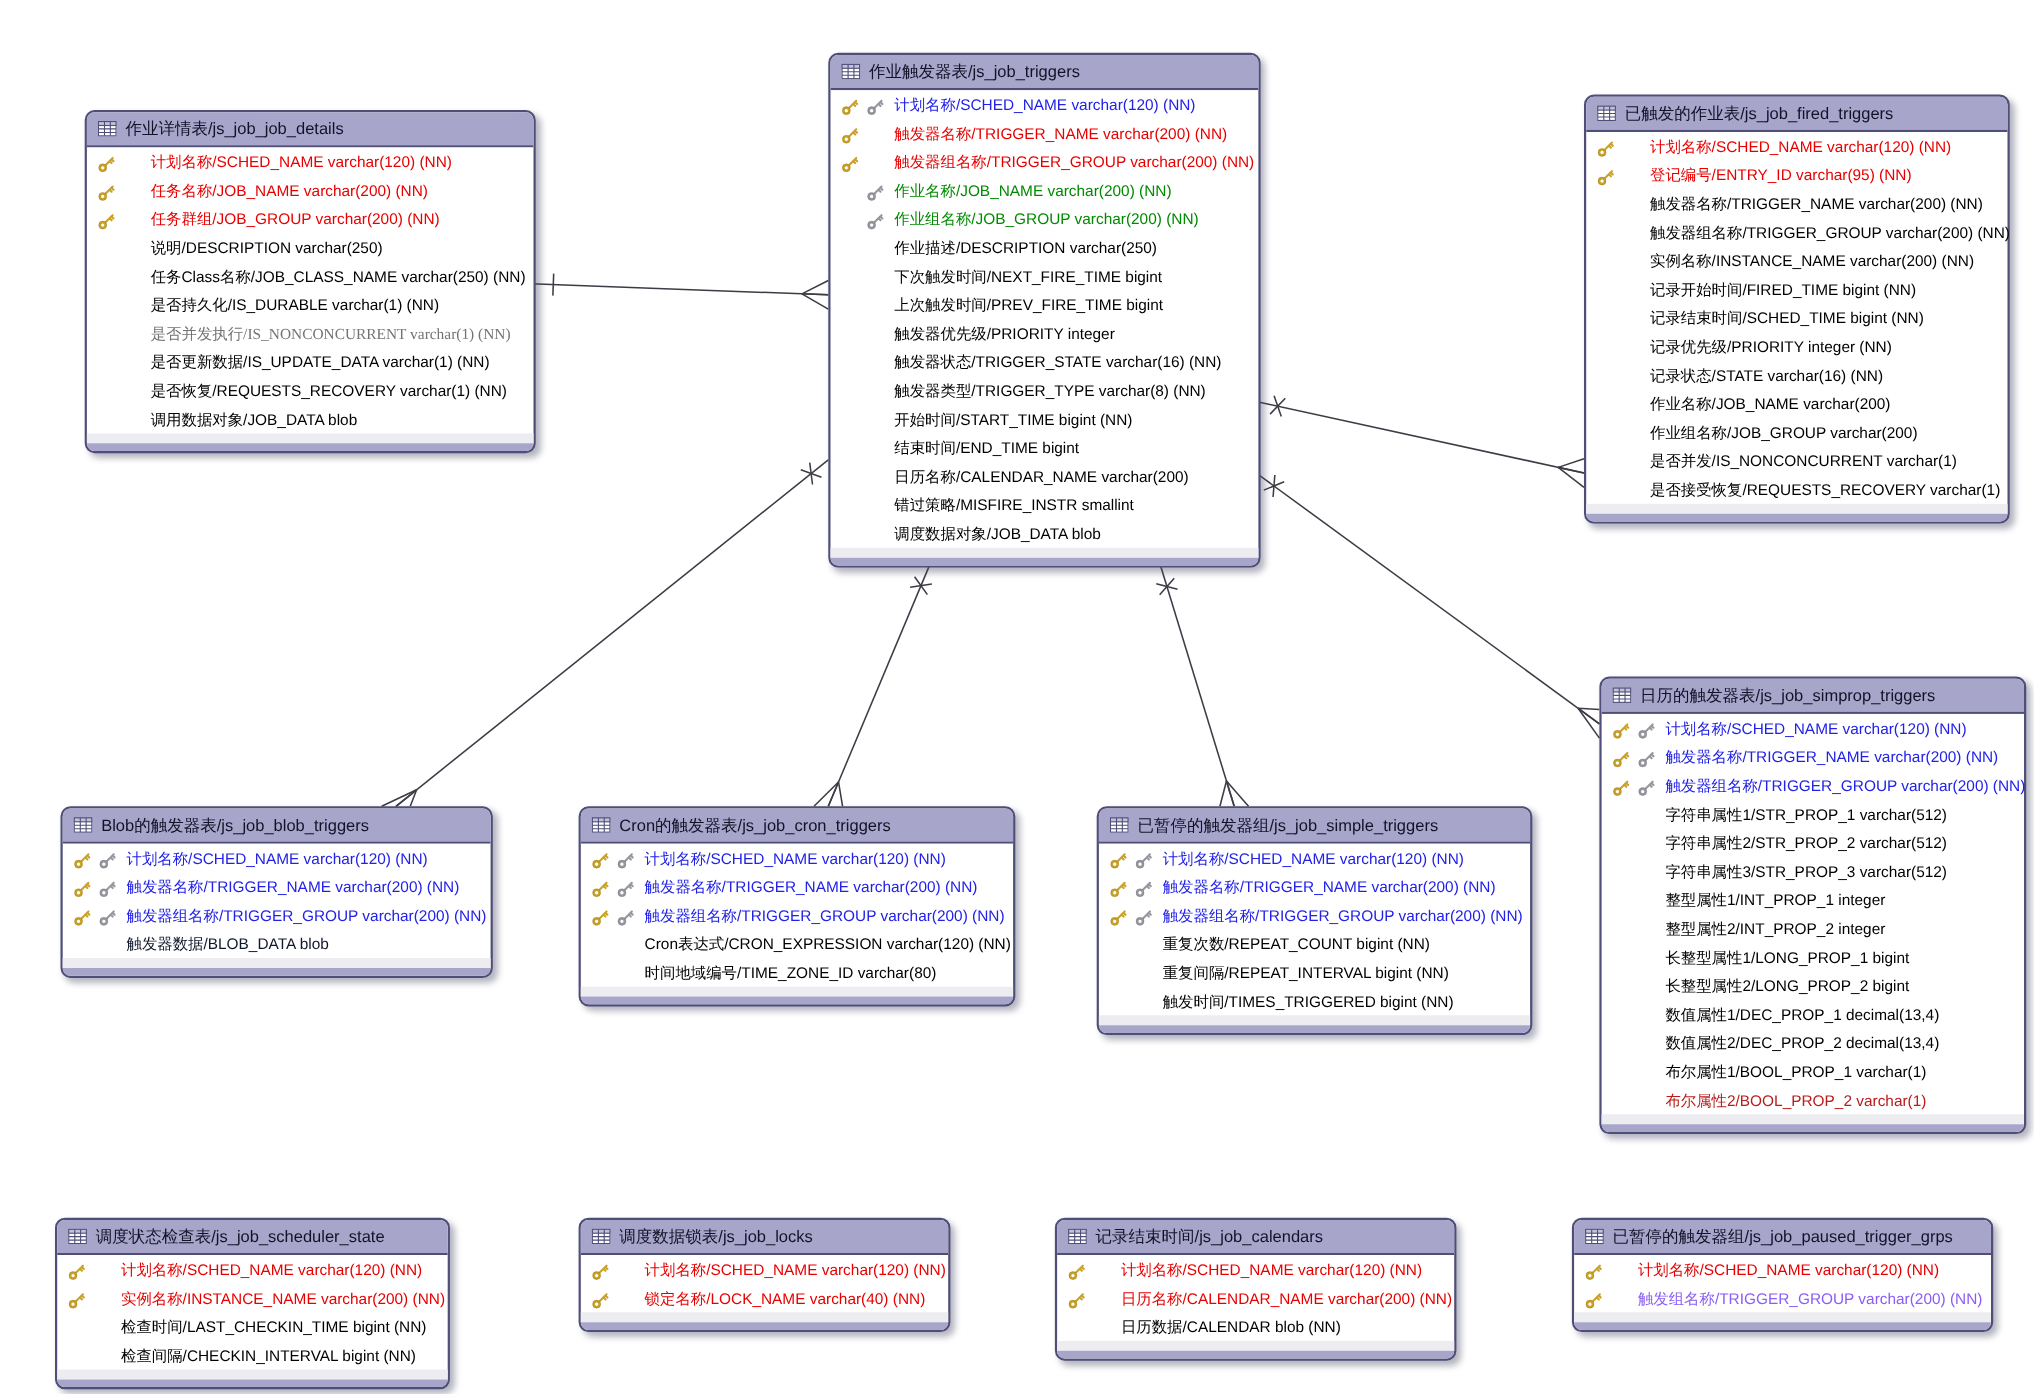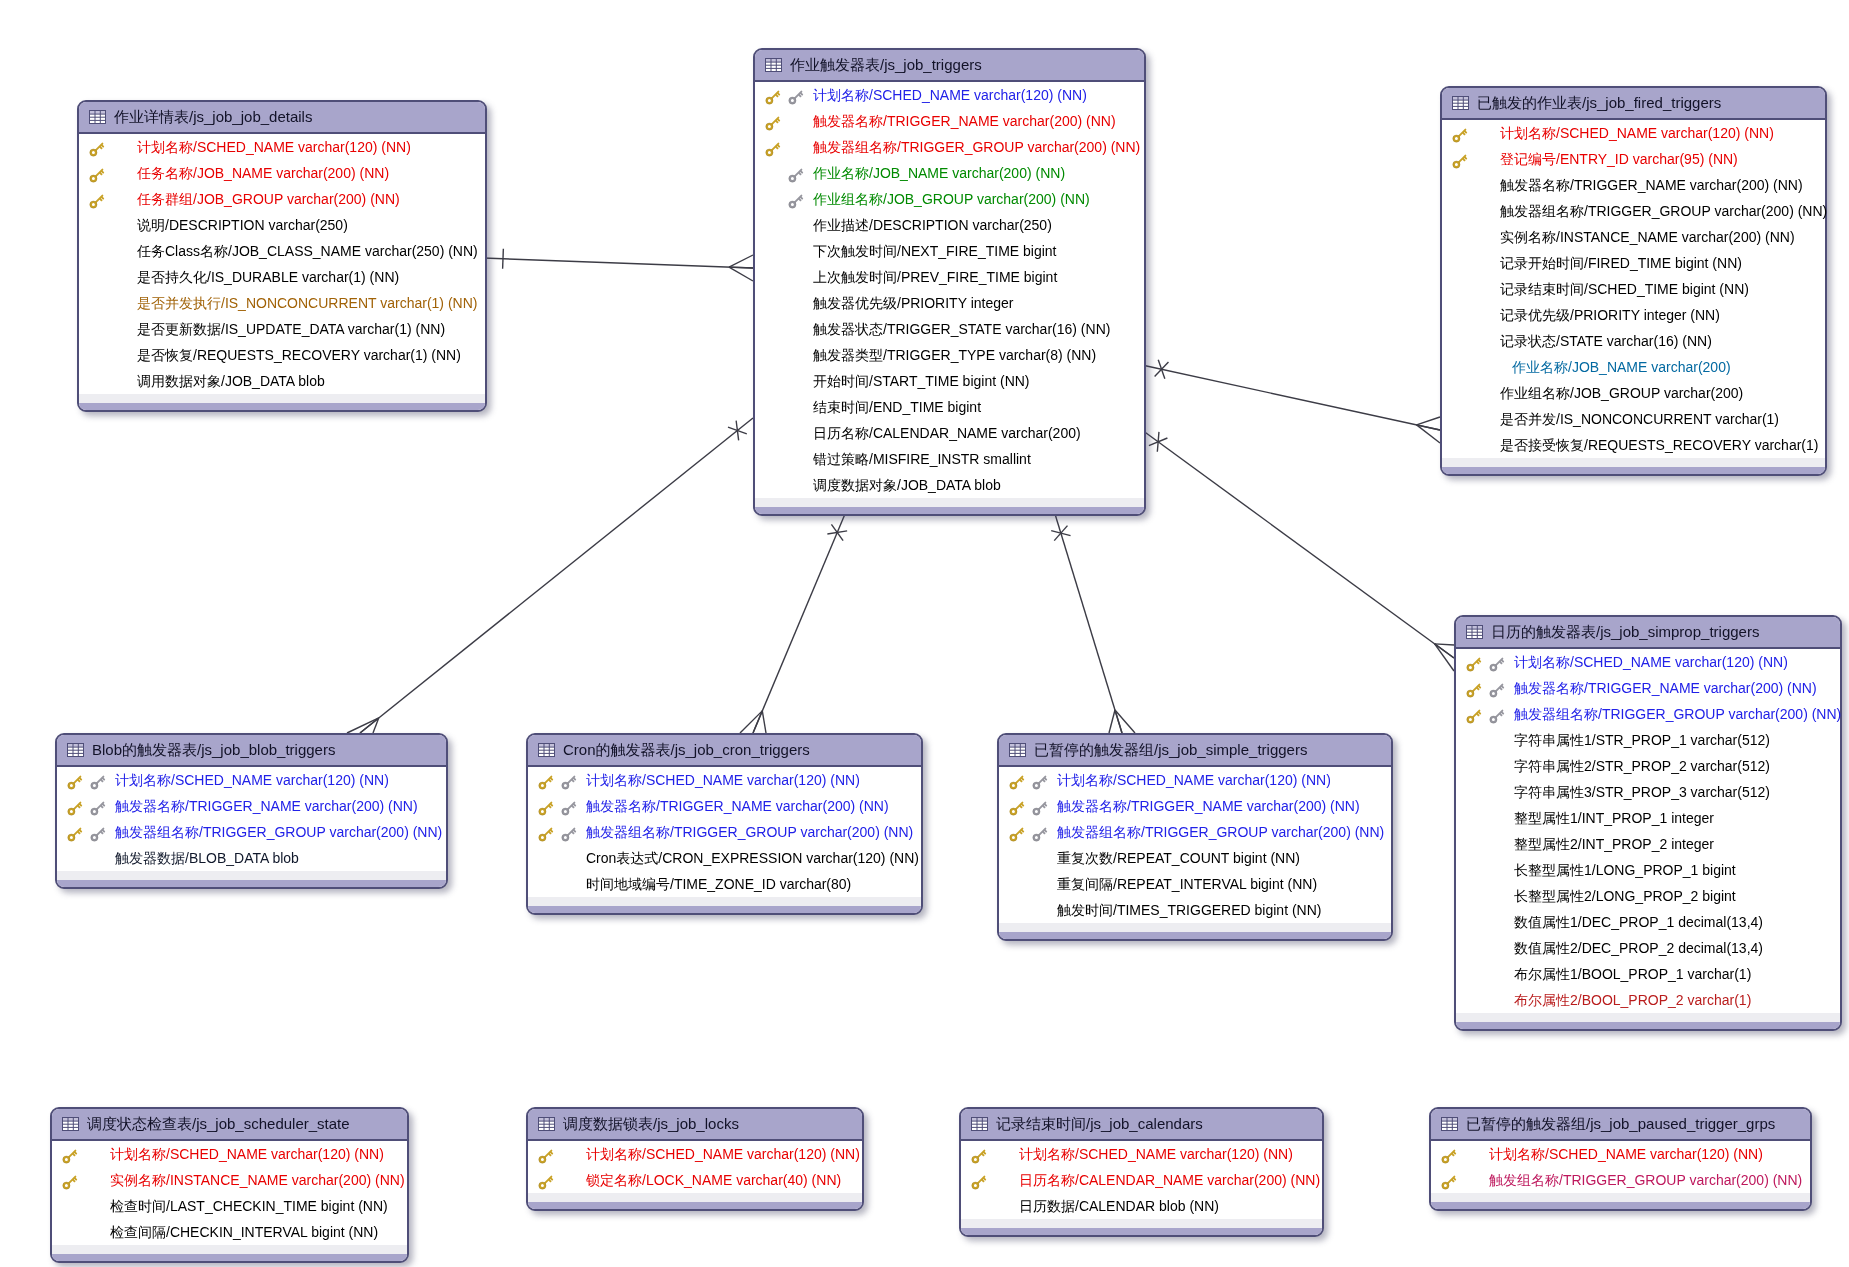--- a/index.html
+++ b/index.html
@@ -96,21 +96,21 @@
               <circle cx="4.4" cy="11.6" r="3.6" fill="none" stroke="#8a6d1a" stroke-width="0.6" opacity="0.5"></circle>
             </svg></span><span style="color: rgb(232, 0, 0);">任务名称/JOB_NAME varchar(200) (NN)</span></div>
         <div class="tbl-row"><span class="key k1"><svg width="16" height="16" viewBox="0 0 16 16">
               <circle cx="4.4" cy="11.6" r="2.6" fill="none" stroke="#c9a227" stroke-width="2.2"></circle>
               <path d="M6.4 9.6 L13.4 2.6 M10.6 5.4 L12.5 7.3 M12.3 3.7 L14.2 5.6" fill="none" stroke="#c9a227" stroke-width="1.9" stroke-linecap="round"></path>
               <circle cx="4.4" cy="11.6" r="3.6" fill="none" stroke="#8a6d1a" stroke-width="0.6" opacity="0.5"></circle>
             </svg></span><span style="color: rgb(232, 0, 0);">任务群组/JOB_GROUP varchar(200) (NN)</span></div>
         <div class="tbl-row"><span style="color: rgb(0, 0, 0);">说明/DESCRIPTION varchar(250)</span></div>
         <div class="tbl-row"><span style="color: rgb(0, 0, 0);">任务Class名称/JOB_CLASS_NAME varchar(250) (NN)</span></div>
         <div class="tbl-row"><span style="color: rgb(0, 0, 0);">是否持久化/IS_DURABLE varchar(1) (NN)</span></div>
-        <div class="tbl-row"><span style="color: #a16207;">是否并发执行/IS_NONCONCURRENT varchar(1) (NN)</span></div>
+        <div class="tbl-row"><span style="color: #737373; font-family: Liberation Serif, serif;">是否并发执行/IS_NONCONCURRENT varchar(1) (NN)</span></div>
         <div class="tbl-row"><span style="color: rgb(0, 0, 0);">是否更新数据/IS_UPDATE_DATA varchar(1) (NN)</span></div>
         <div class="tbl-row"><span style="color: rgb(0, 0, 0);">是否恢复/REQUESTS_RECOVERY varchar(1) (NN)</span></div>
         <div class="tbl-row"><span style="color: rgb(0, 0, 0);">调用数据对象/JOB_DATA blob</span></div>
       </div>
       <div class="tbl-strip"></div>
       <div class="tbl-foot"></div>
     </div>
     <div class="db-table" style="left: 753px; top: 48px; width: 389px;">
       <div class="tbl-header">
         <span style="display: inline-flex;">
@@ -189,21 +189,21 @@
               <path d="M6.4 9.6 L13.4 2.6 M10.6 5.4 L12.5 7.3 M12.3 3.7 L14.2 5.6" fill="none" stroke="#c9a227" stroke-width="1.9" stroke-linecap="round"></path>
               <circle cx="4.4" cy="11.6" r="3.6" fill="none" stroke="#8a6d1a" stroke-width="0.6" opacity="0.5"></circle>
             </svg></span><span style="color: rgb(232, 0, 0);">登记编号/ENTRY_ID varchar(95) (NN)</span></div>
         <div class="tbl-row"><span style="color: rgb(0, 0, 0);">触发器名称/TRIGGER_NAME varchar(200) (NN)</span></div>
         <div class="tbl-row"><span style="color: rgb(0, 0, 0);">触发器组名称/TRIGGER_GROUP varchar(200) (NN)</span></div>
         <div class="tbl-row"><span style="color: rgb(0, 0, 0);">实例名称/INSTANCE_NAME varchar(200) (NN)</span></div>
         <div class="tbl-row"><span style="color: rgb(0, 0, 0);">记录开始时间/FIRED_TIME bigint (NN)</span></div>
         <div class="tbl-row"><span style="color: rgb(0, 0, 0);">记录结束时间/SCHED_TIME bigint (NN)</span></div>
         <div class="tbl-row"><span style="color: rgb(0, 0, 0);">记录优先级/PRIORITY integer (NN)</span></div>
         <div class="tbl-row"><span style="color: rgb(0, 0, 0);">记录状态/STATE varchar(16) (NN)</span></div>
-        <div class="tbl-row"><span style="color: #0369a1; margin-left: 12px;">作业名称/JOB_NAME varchar(200)</span></div>
+        <div class="tbl-row"><span style="color: #000000;">作业名称/JOB_NAME varchar(200)</span></div>
         <div class="tbl-row"><span style="color: rgb(0, 0, 0);">作业组名称/JOB_GROUP varchar(200)</span></div>
         <div class="tbl-row"><span style="color: rgb(0, 0, 0);">是否并发/IS_NONCONCURRENT varchar(1)</span></div>
         <div class="tbl-row"><span style="color: rgb(0, 0, 0); margin-top: 42px;">是否接受恢复/REQUESTS_RECOVERY varchar(1)</span></div>
       </div>
       <div class="tbl-strip"></div>
       <div class="tbl-foot"></div>
     </div>
     <div class="db-table" style="left: 1454px; top: 615px; width: 384px;">
       <div class="tbl-header">
         <span style="display: inline-flex;">
@@ -488,18 +488,18 @@
       <div class="tbl-rows">
         <div class="tbl-row"><span class="key k1"><svg width="16" height="16" viewBox="0 0 16 16">
               <circle cx="4.4" cy="11.6" r="2.6" fill="none" stroke="#c9a227" stroke-width="2.2"></circle>
               <path d="M6.4 9.6 L13.4 2.6 M10.6 5.4 L12.5 7.3 M12.3 3.7 L14.2 5.6" fill="none" stroke="#c9a227" stroke-width="1.9" stroke-linecap="round"></path>
               <circle cx="4.4" cy="11.6" r="3.6" fill="none" stroke="#8a6d1a" stroke-width="0.6" opacity="0.5"></circle>
             </svg></span><span style="color: rgb(232, 0, 0);">计划名称/SCHED_NAME varchar(120) (NN)</span></div>
         <div class="tbl-row"><span class="key k1"><svg width="16" height="16" viewBox="0 0 16 16">
               <circle cx="4.4" cy="11.6" r="2.6" fill="none" stroke="#c9a227" stroke-width="2.2"></circle>
               <path d="M6.4 9.6 L13.4 2.6 M10.6 5.4 L12.5 7.3 M12.3 3.7 L14.2 5.6" fill="none" stroke="#c9a227" stroke-width="1.9" stroke-linecap="round"></path>
               <circle cx="4.4" cy="11.6" r="3.6" fill="none" stroke="#8a6d1a" stroke-width="0.6" opacity="0.5"></circle>
-            </svg></span><span style="color: #be185d; text-align: right;">触发组名称/TRIGGER_GROUP varchar(200) (NN)</span></div>
+            </svg></span><span style="color: #8b5cf6; text-align: right;">触发组名称/TRIGGER_GROUP varchar(200) (NN)</span></div>
       </div>
       <div class="tbl-strip"></div>
       <div class="tbl-foot"></div>
     </div>
   </div>
 
 </body></html>

